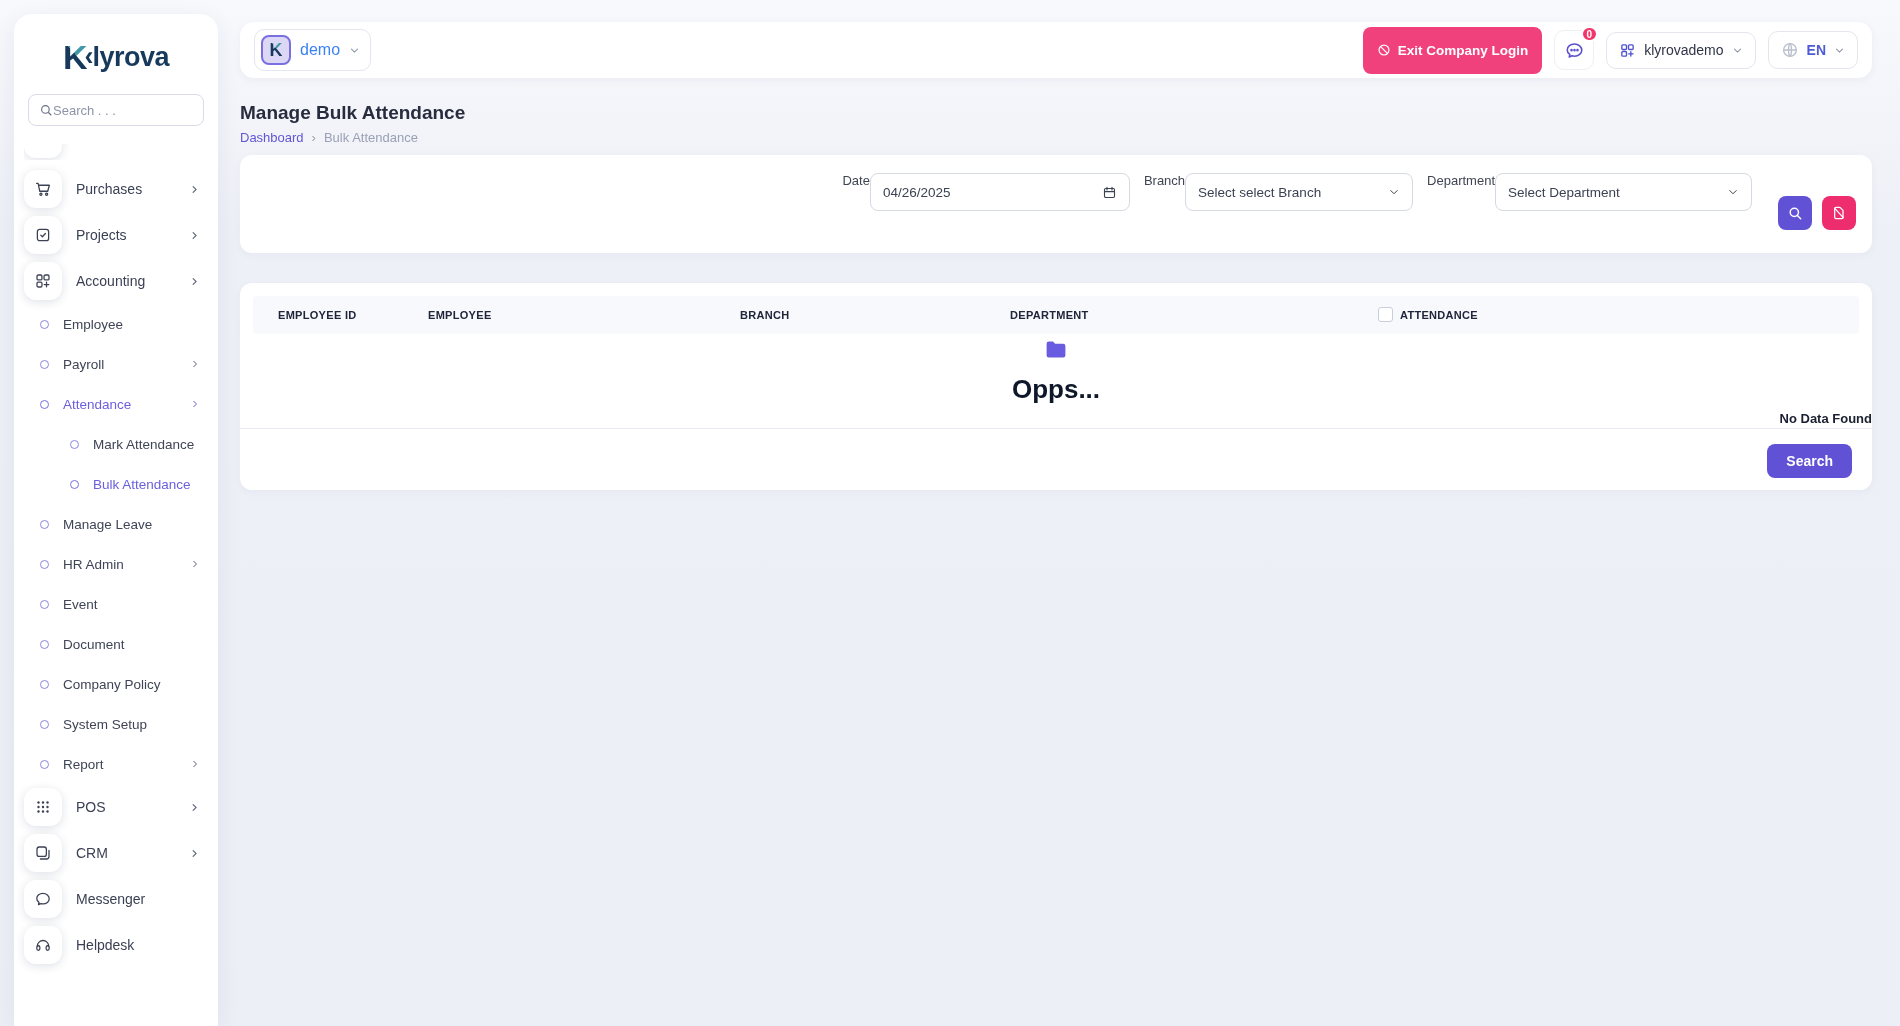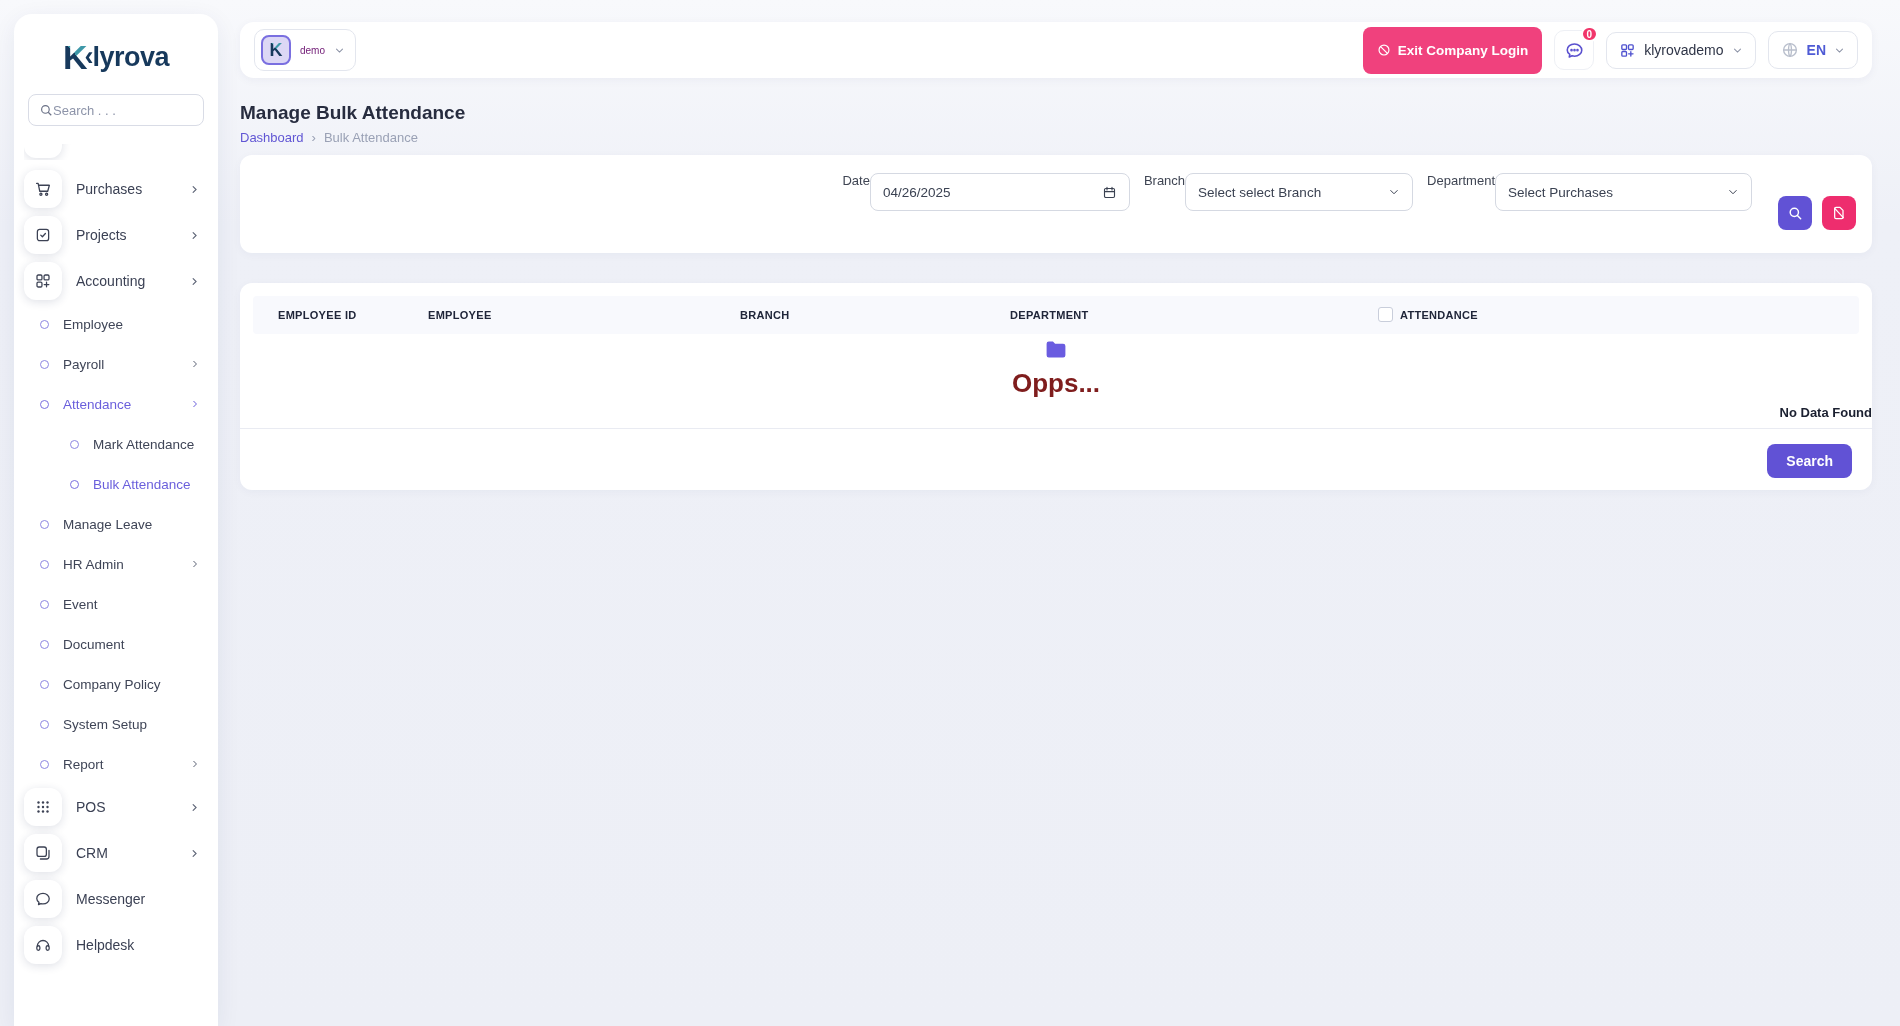--- a/index.html
+++ b/index.html
@@ -75,21 +75,21 @@
   }
   .k-avatar {
     width:30px; height:30px; border-radius:8px; background:#dcd7f5;
     border:2px solid #7a6fe0; display:flex; align-items:center; justify-content:center;
   }
   .k-avatar span {
     font-size:18px; font-weight:800; line-height:1;
     background:linear-gradient(48deg,#17395c 54%,#3e98a8 54%);
     -webkit-background-clip:text; background-clip:text; color:transparent;
   }
-  .cs-label { font-size:10px; color:#701a75; }
+  .cs-label { font-size:16px; color:#3b82f6; }
   .tb-right { margin-left:auto; display:flex; align-items:center; gap:12px; }
   .exit-btn {
     display:flex; align-items:center; gap:7px; background:#f0417d; color:#fff;
     border:none; border-radius:8px; padding:16px 14px; font-size:13.5px; font-weight:600;
     cursor:pointer; font-family:"Liberation Sans", sans-serif;
   }
   .chat-btn {
     position:relative; width:40px; height:40px; border-radius:10px; background:#fff;
     border:1px solid #eef0f5; display:flex; align-items:center; justify-content:center; cursor:pointer;
   }
@@ -144,21 +144,21 @@
     position:relative; margin:13px 13px 0; height:38px; background:#f8f9fd; border-radius:4px;
   }
   .th {
     position:absolute; top:0; height:38px; display:flex; align-items:center;
     font-size:11px; font-weight:700; color:#20263a; letter-spacing:.3px;
   }
   .th-cb { position:absolute; top:11px; width:15px; height:15px; appearance:none; -webkit-appearance:none;
     border:1px solid #c9cedb; border-radius:3px; background:#fff; cursor:pointer; }
   .empty-state { position:absolute; left:0; right:0; top:58px; text-align:center; }
   .empty-folder { display:inline-block; }
-  .empty-title { font-size:26px; font-weight:700; color:#7f1d1d; margin-top:6px; }
+  .empty-title { font-size:26px; font-weight:700; color:#0f172a; margin-top:12px; }
   .empty-sub { font-size:13px; font-weight:700; color:#1b2030; margin-top:6px;text-align:right; }
   .t-divider { position:absolute; left:0; right:0; top:145px; height:1px; background:#e9ebf2; }
   .update-btn {
     position:absolute; right:20px; top:161px; background:#6152d5; color:#fff; border:none;
     border-radius:8px; padding:9px 19px; font-size:14px; font-weight:600; cursor:pointer;
     font-family:"Liberation Sans", sans-serif;
   }
 </style>
 </head>
 <body>
@@ -463,21 +463,21 @@
           <svg width="12" height="12" viewBox="0 0 24 24" fill="none" stroke="#3b4252" stroke-width="2" stroke-linecap="round">
             <path d="M5.5 9l6.5 6.5L18.5 9"></path>
           </svg>
         </span>
     </div>
   </div>
 
   <div class="f-group">
     <span class="f-label">Department</span>
     <div class="f-field f-dept">
-      <span class="f-val">Select Purchases</span>
+      <span class="f-val">Select Department</span>
       <span class="muted-chev">
           <svg width="12" height="12" viewBox="0 0 24 24" fill="none" stroke="#3b4252" stroke-width="2" stroke-linecap="round">
             <path d="M5.5 9l6.5 6.5L18.5 9"></path>
           </svg>
         </span>
     </div>
   </div>
 
   <button class="icon-btn btn-search">
     <span>

